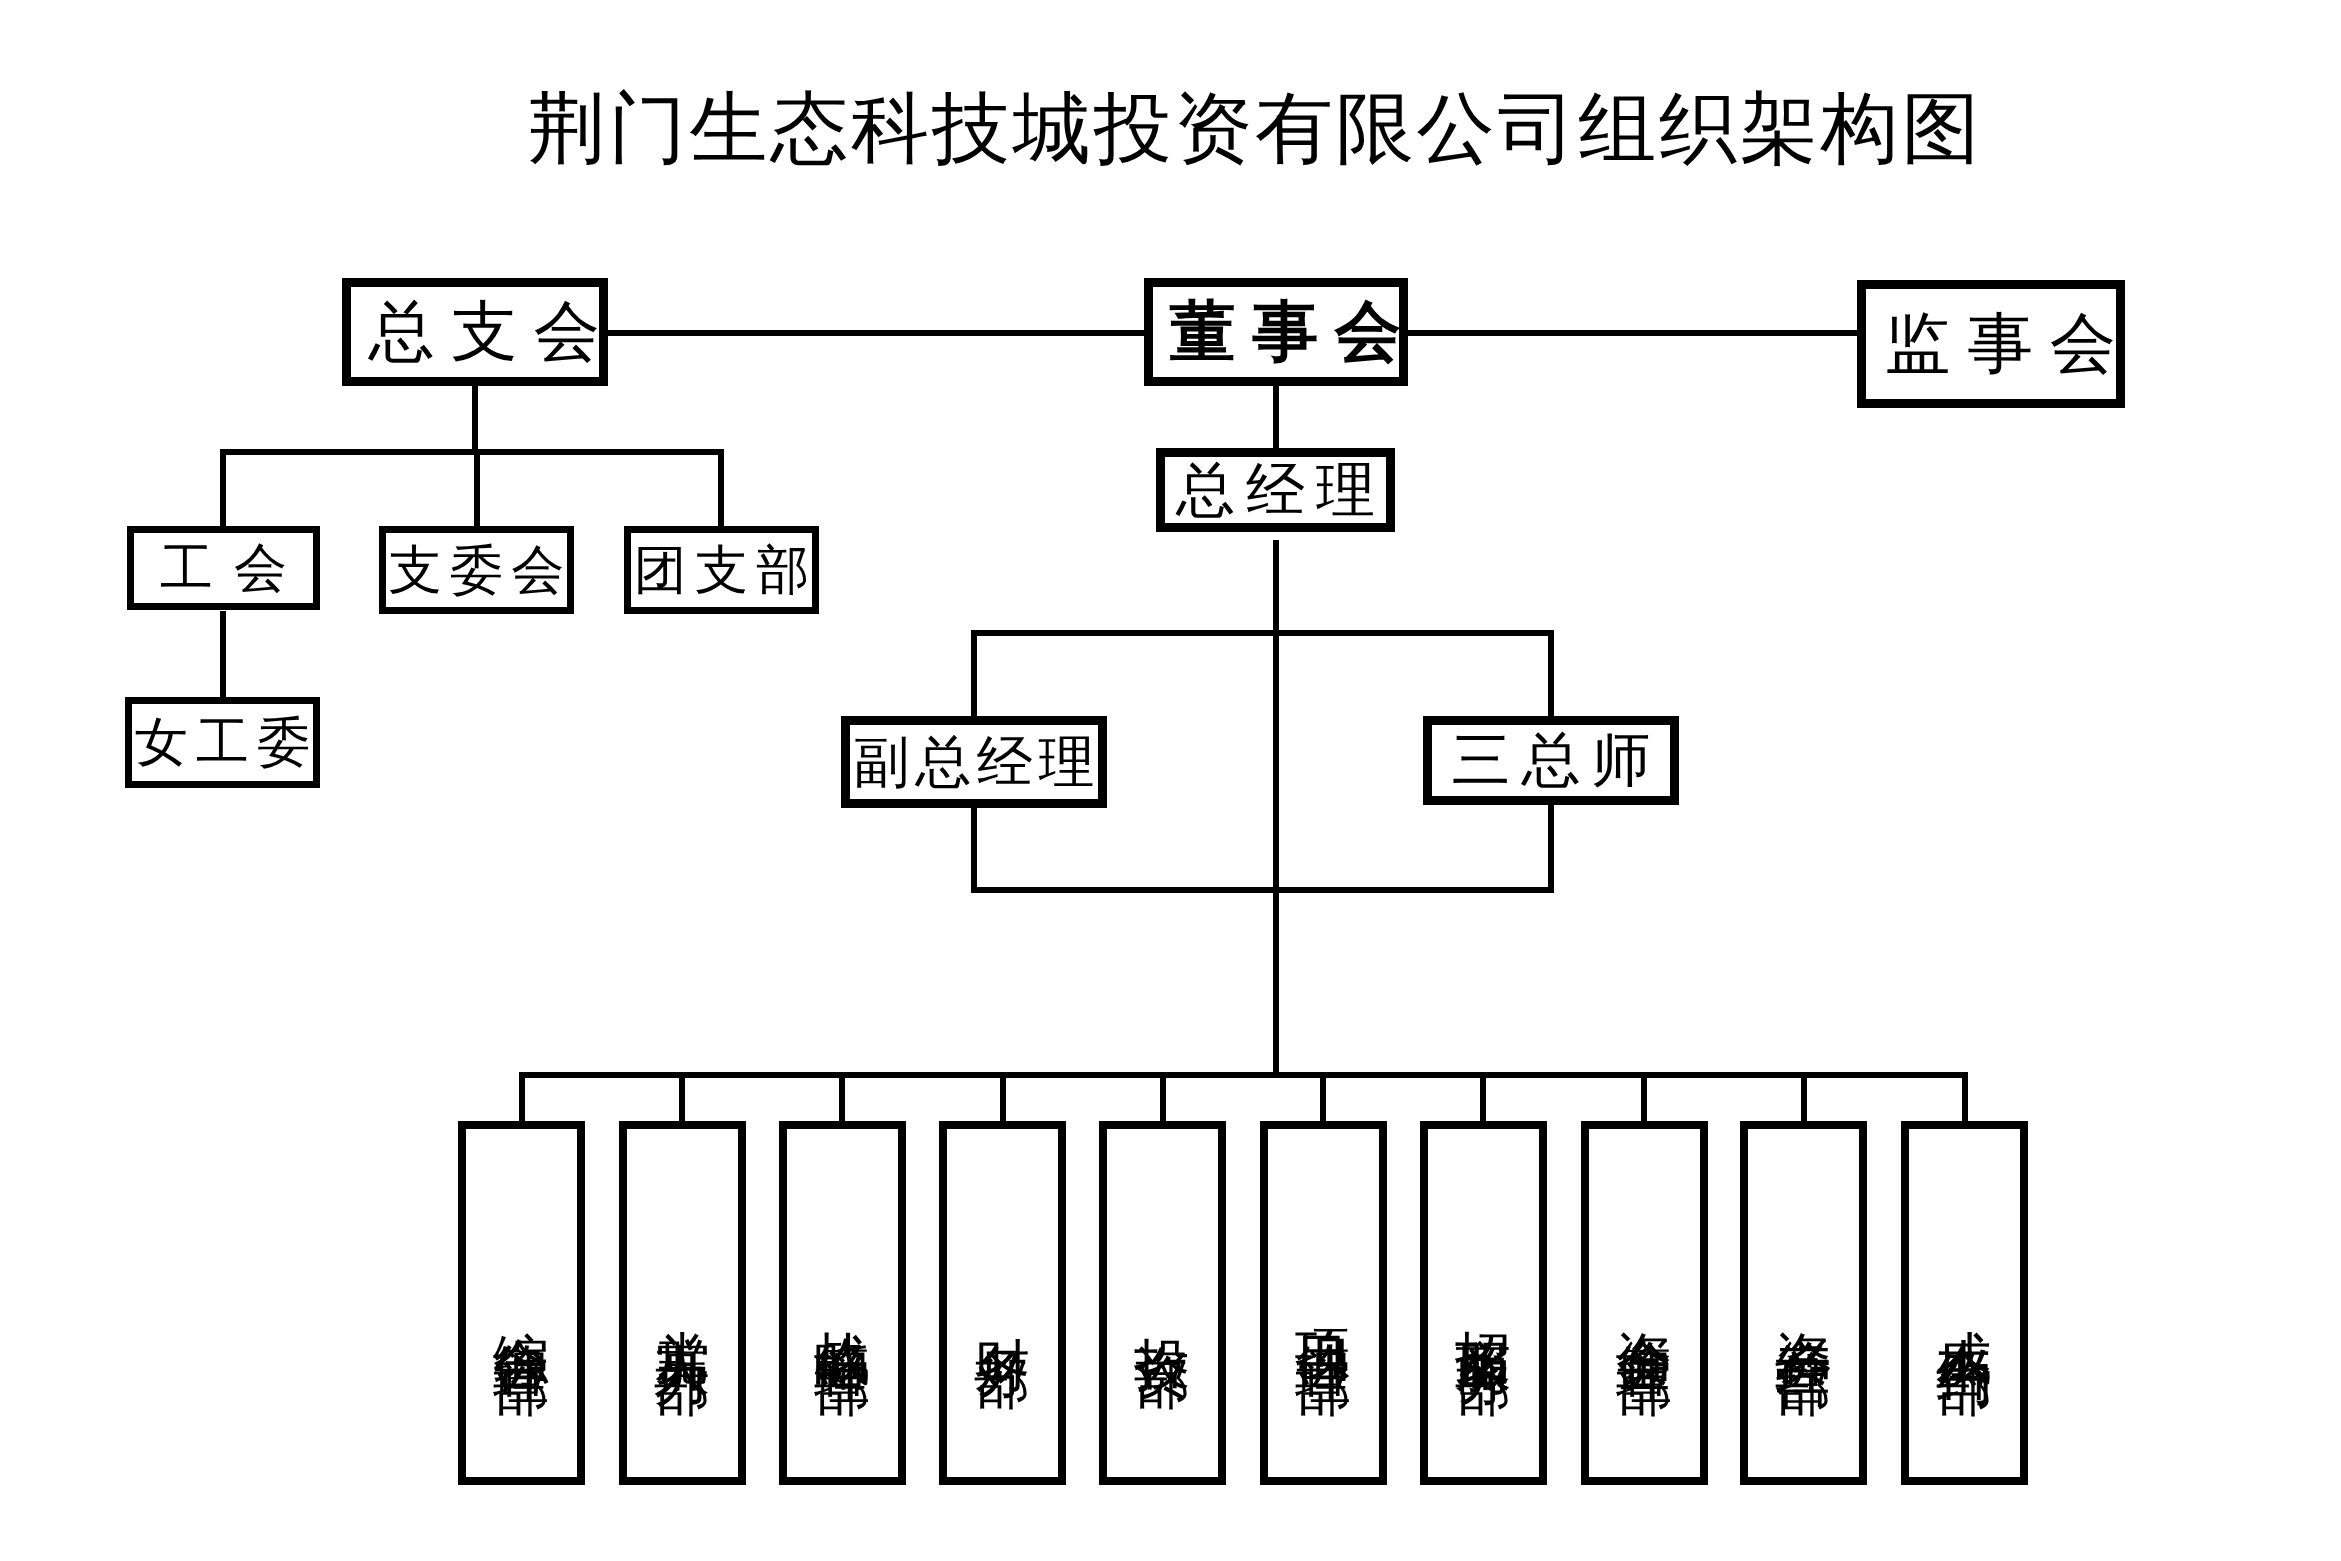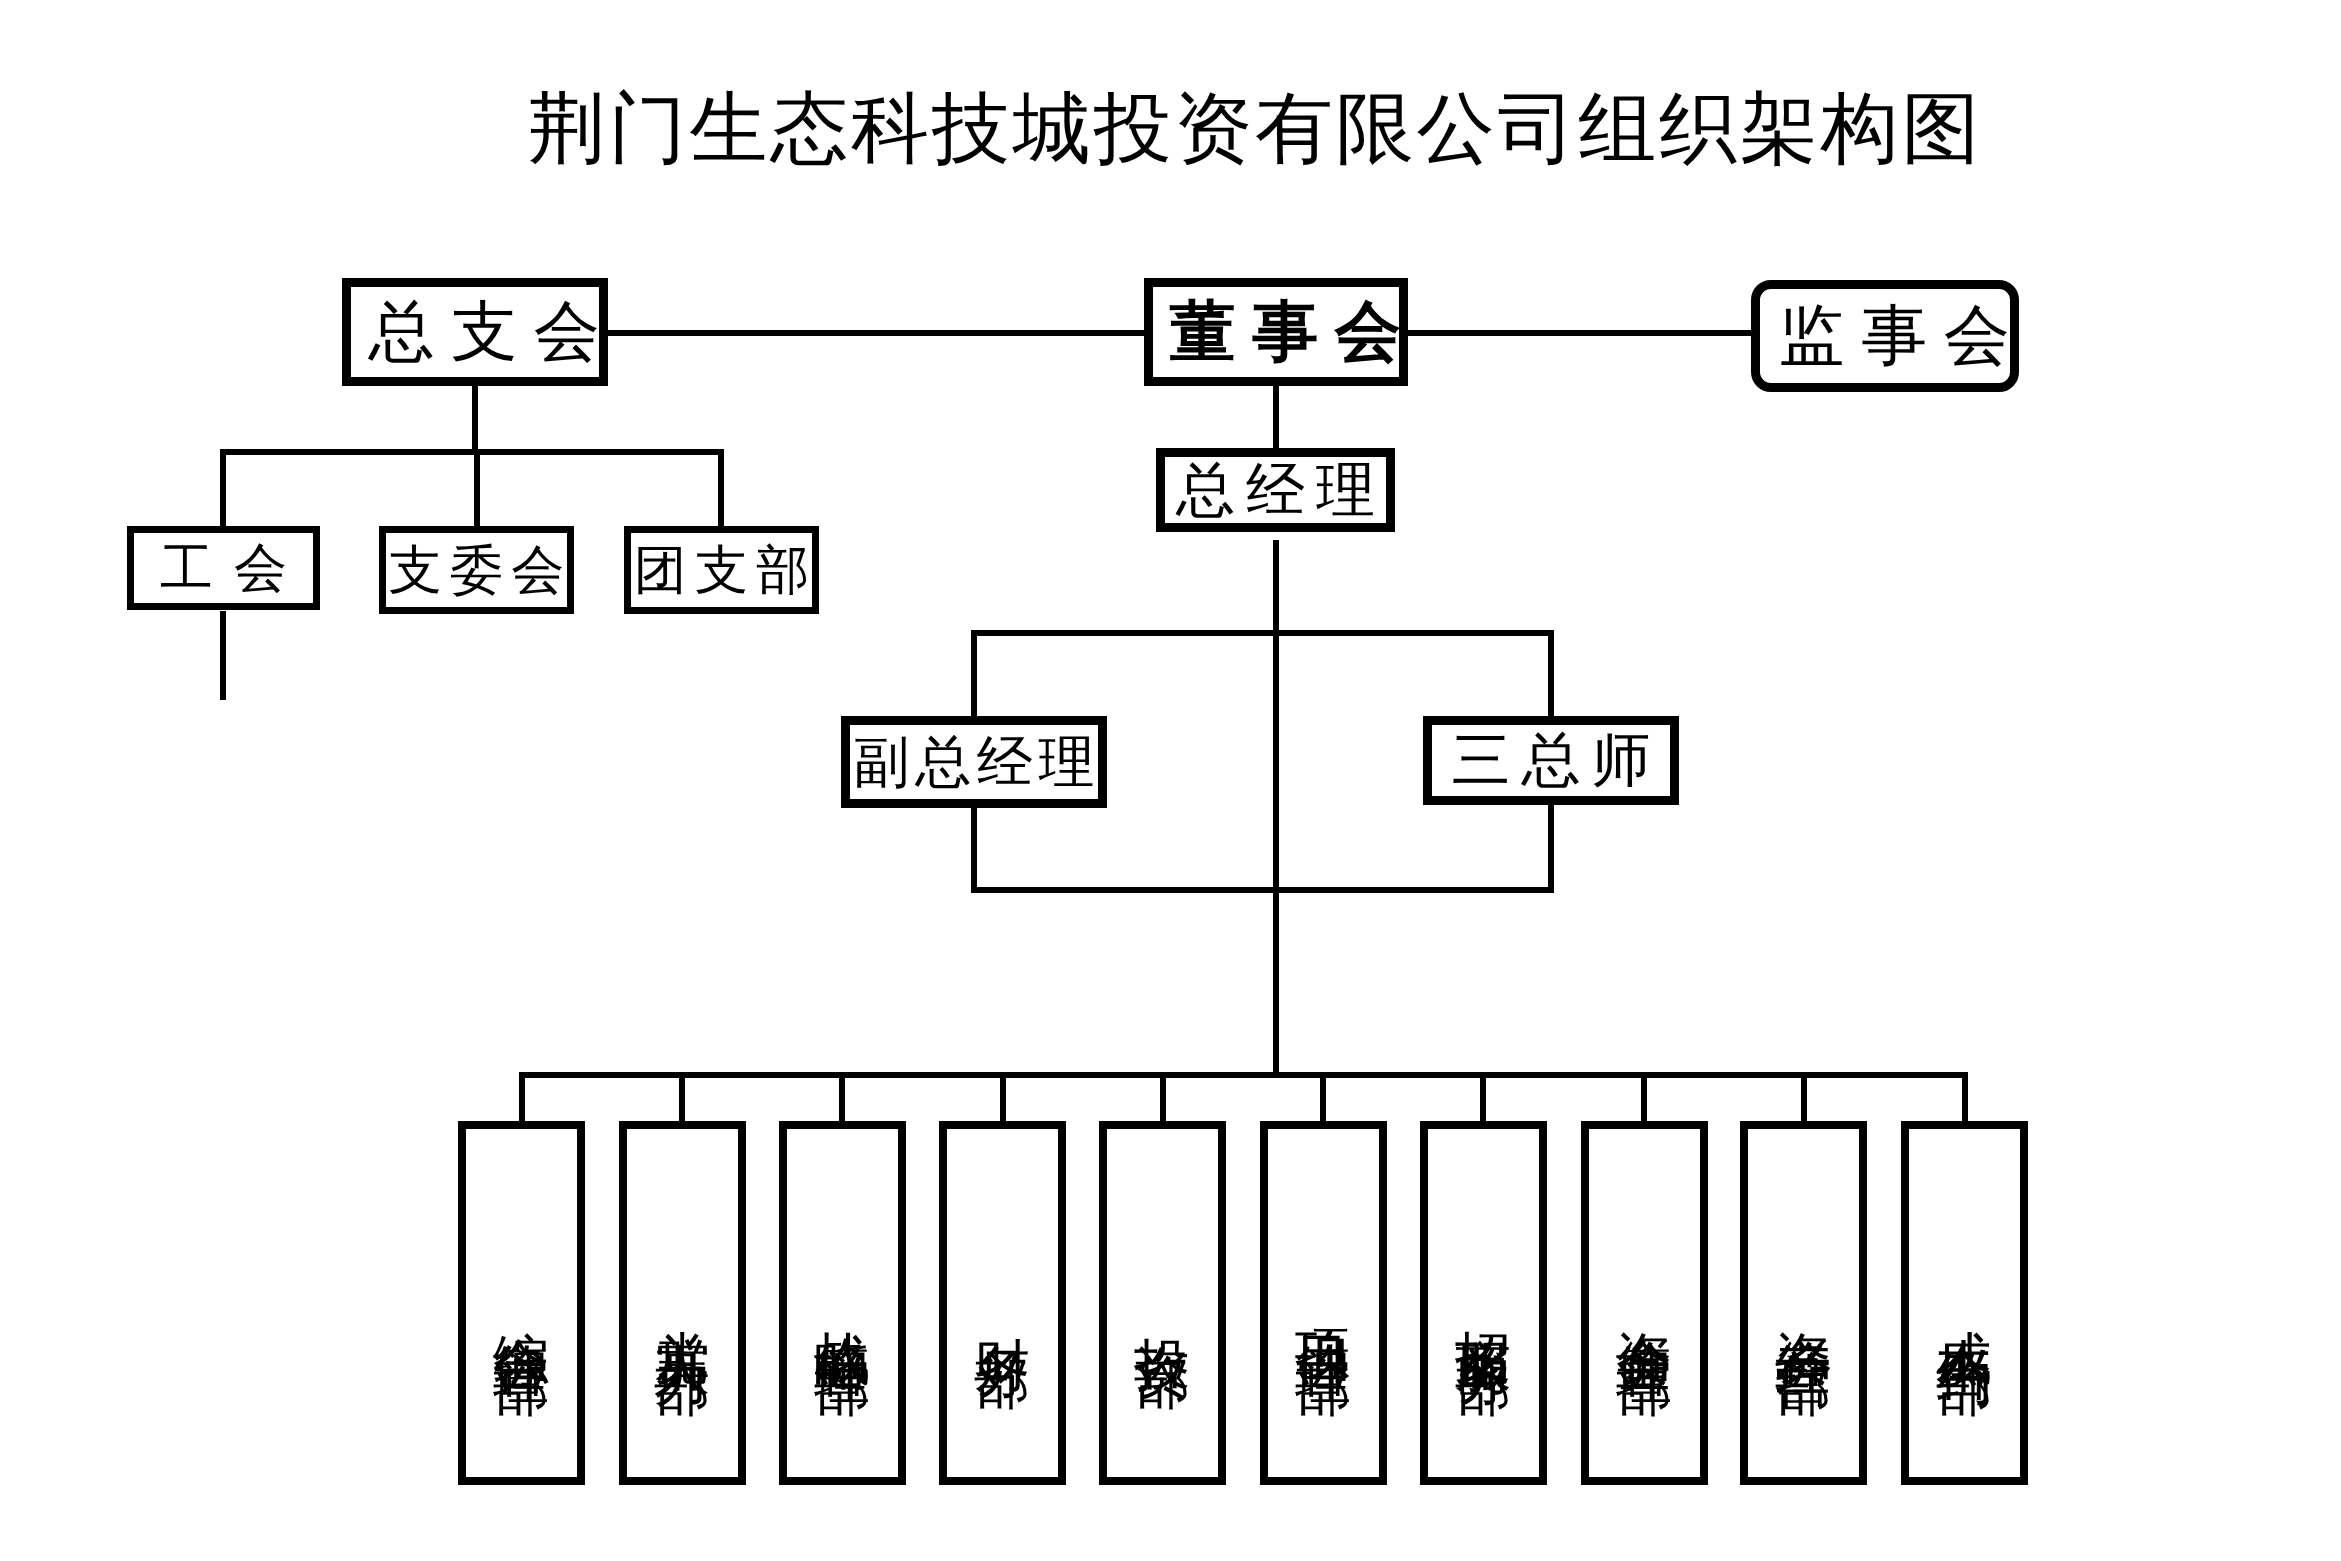--- a/index.html
+++ b/index.html
@@ -82,21 +82,21 @@
   <div class="vline" style="left:1641px; top:1072px; height:52px;"></div>
   <div class="vline" style="left:1801px; top:1072px; height:52px;"></div>
   <div class="vline" style="left:1962px; top:1072px; height:52px;"></div>
 
   <div class="box" style="left:342px; top:278px; width:266px; height:108px;">
     <span class="lbl fs95">总支会</span>
   </div>
   <div class="box" style="left:1144px; top:278px; width:264px; height:108px;font-weight:bold;">
     <span class="lbl fs95">董事会</span>
   </div>
-  <div class="box" style="left:1751px; top:280px; width:268px; height:112px;border-radius:20px;">
+  <div class="box" style="left:1857px; top:280px; width:268px; height:128px;">
     <span class="lbl fs95">监事会</span>
   </div>
 
   <div class="box" style="left:1156px; top:448px; width:239px; height:84px;">
     <span class="lbl fs85">总经理</span>
   </div>
 
   <div class="box" style="left:841px; top:716px; width:266px; height:92px;">
     <span class="lbl fs80">副总经理</span>
   </div>
@@ -105,20 +105,23 @@
   </div>
 
   <div class="box thin" style="left:127px; top:526px; width:193px; height:84px;">
     <span class="lbl fs76w">工会</span>
   </div>
   <div class="box thin" style="left:379px; top:526px; width:195px; height:88px;">
     <span class="lbl fs76">支委会</span>
   </div>
   <div class="box thin" style="left:624px; top:526px; width:195px; height:88px;">
     <span class="lbl fs76">团支部</span>
+  </div>
+  <div class="box thin" style="left:125px; top:697px; width:195px; height:91px;">
+    <span class="lbl fs76">女工委</span>
   </div>
 
   <div class="box dept" style="left:458px;  top:1121px; width:127px; height:364px;">
     <span class="vtext">综合管理部</span>
   </div>
   <div class="box dept" style="left:619px;  top:1121px; width:127px; height:364px;">
     <span class="vtext">党群人力部</span>
   </div>
   <div class="box dept" style="left:779px; top:1121px; width:127px; height:364px;">
     <span class="vtext">战略管理部</span>

